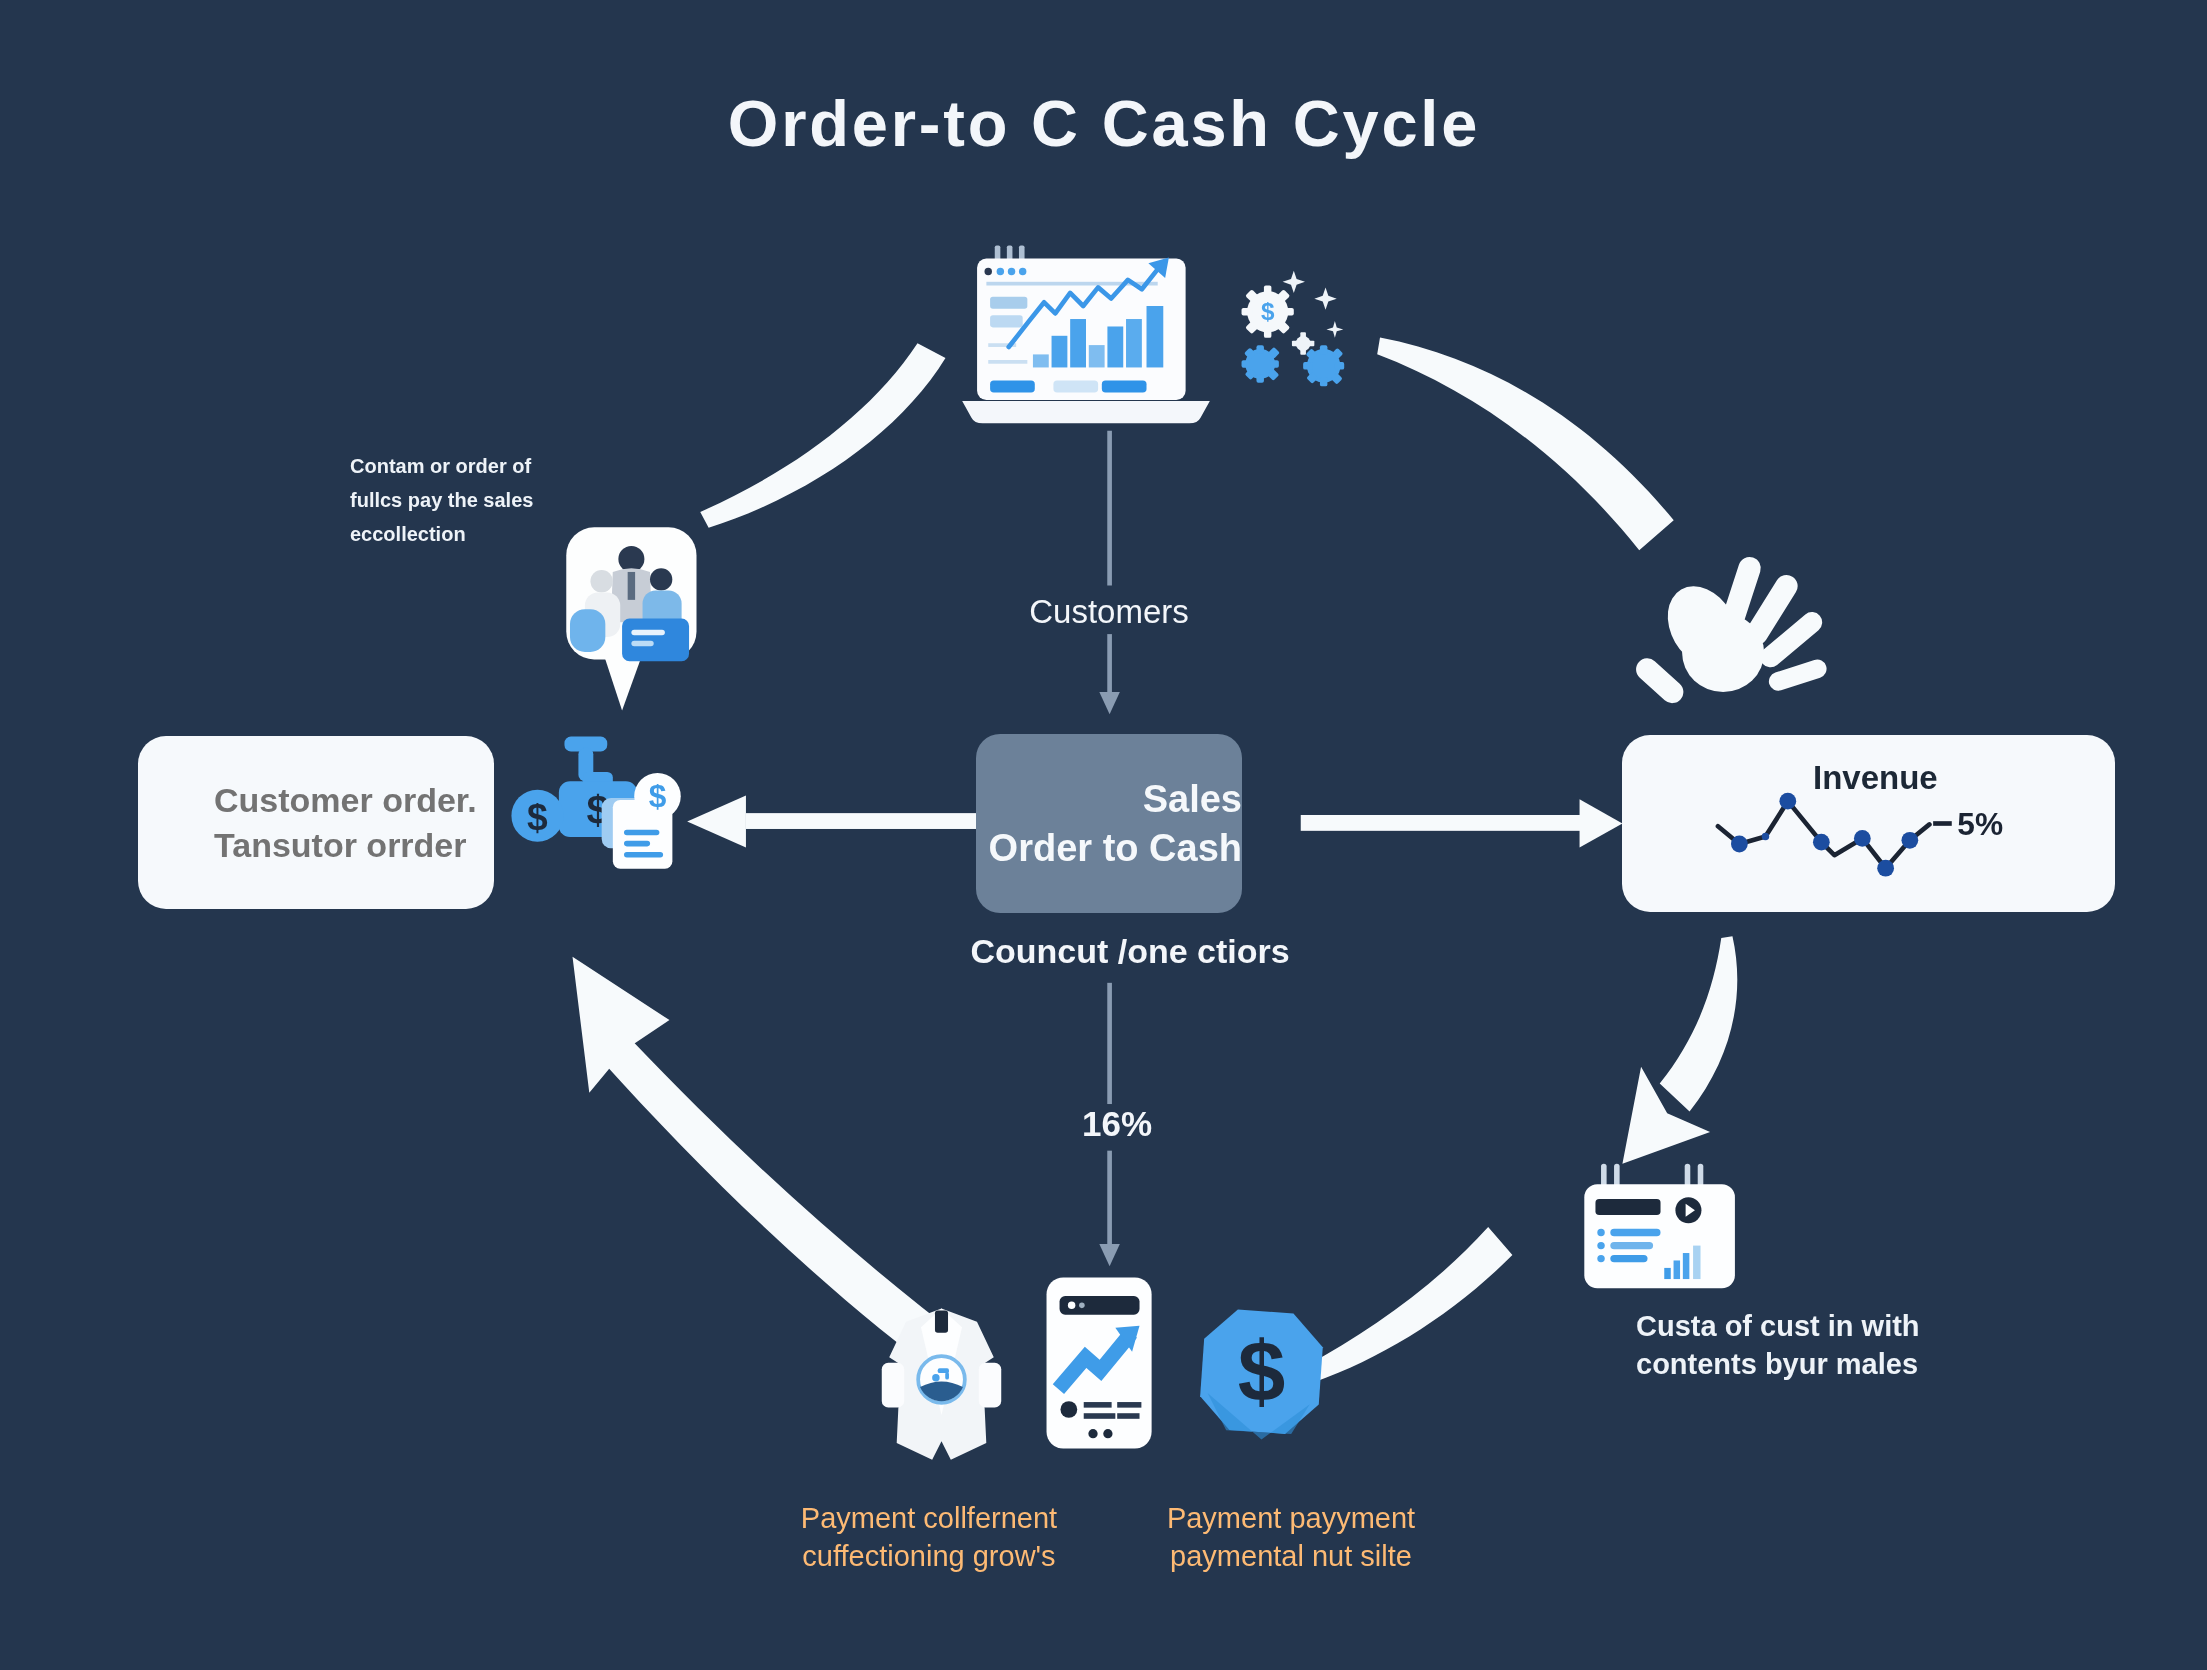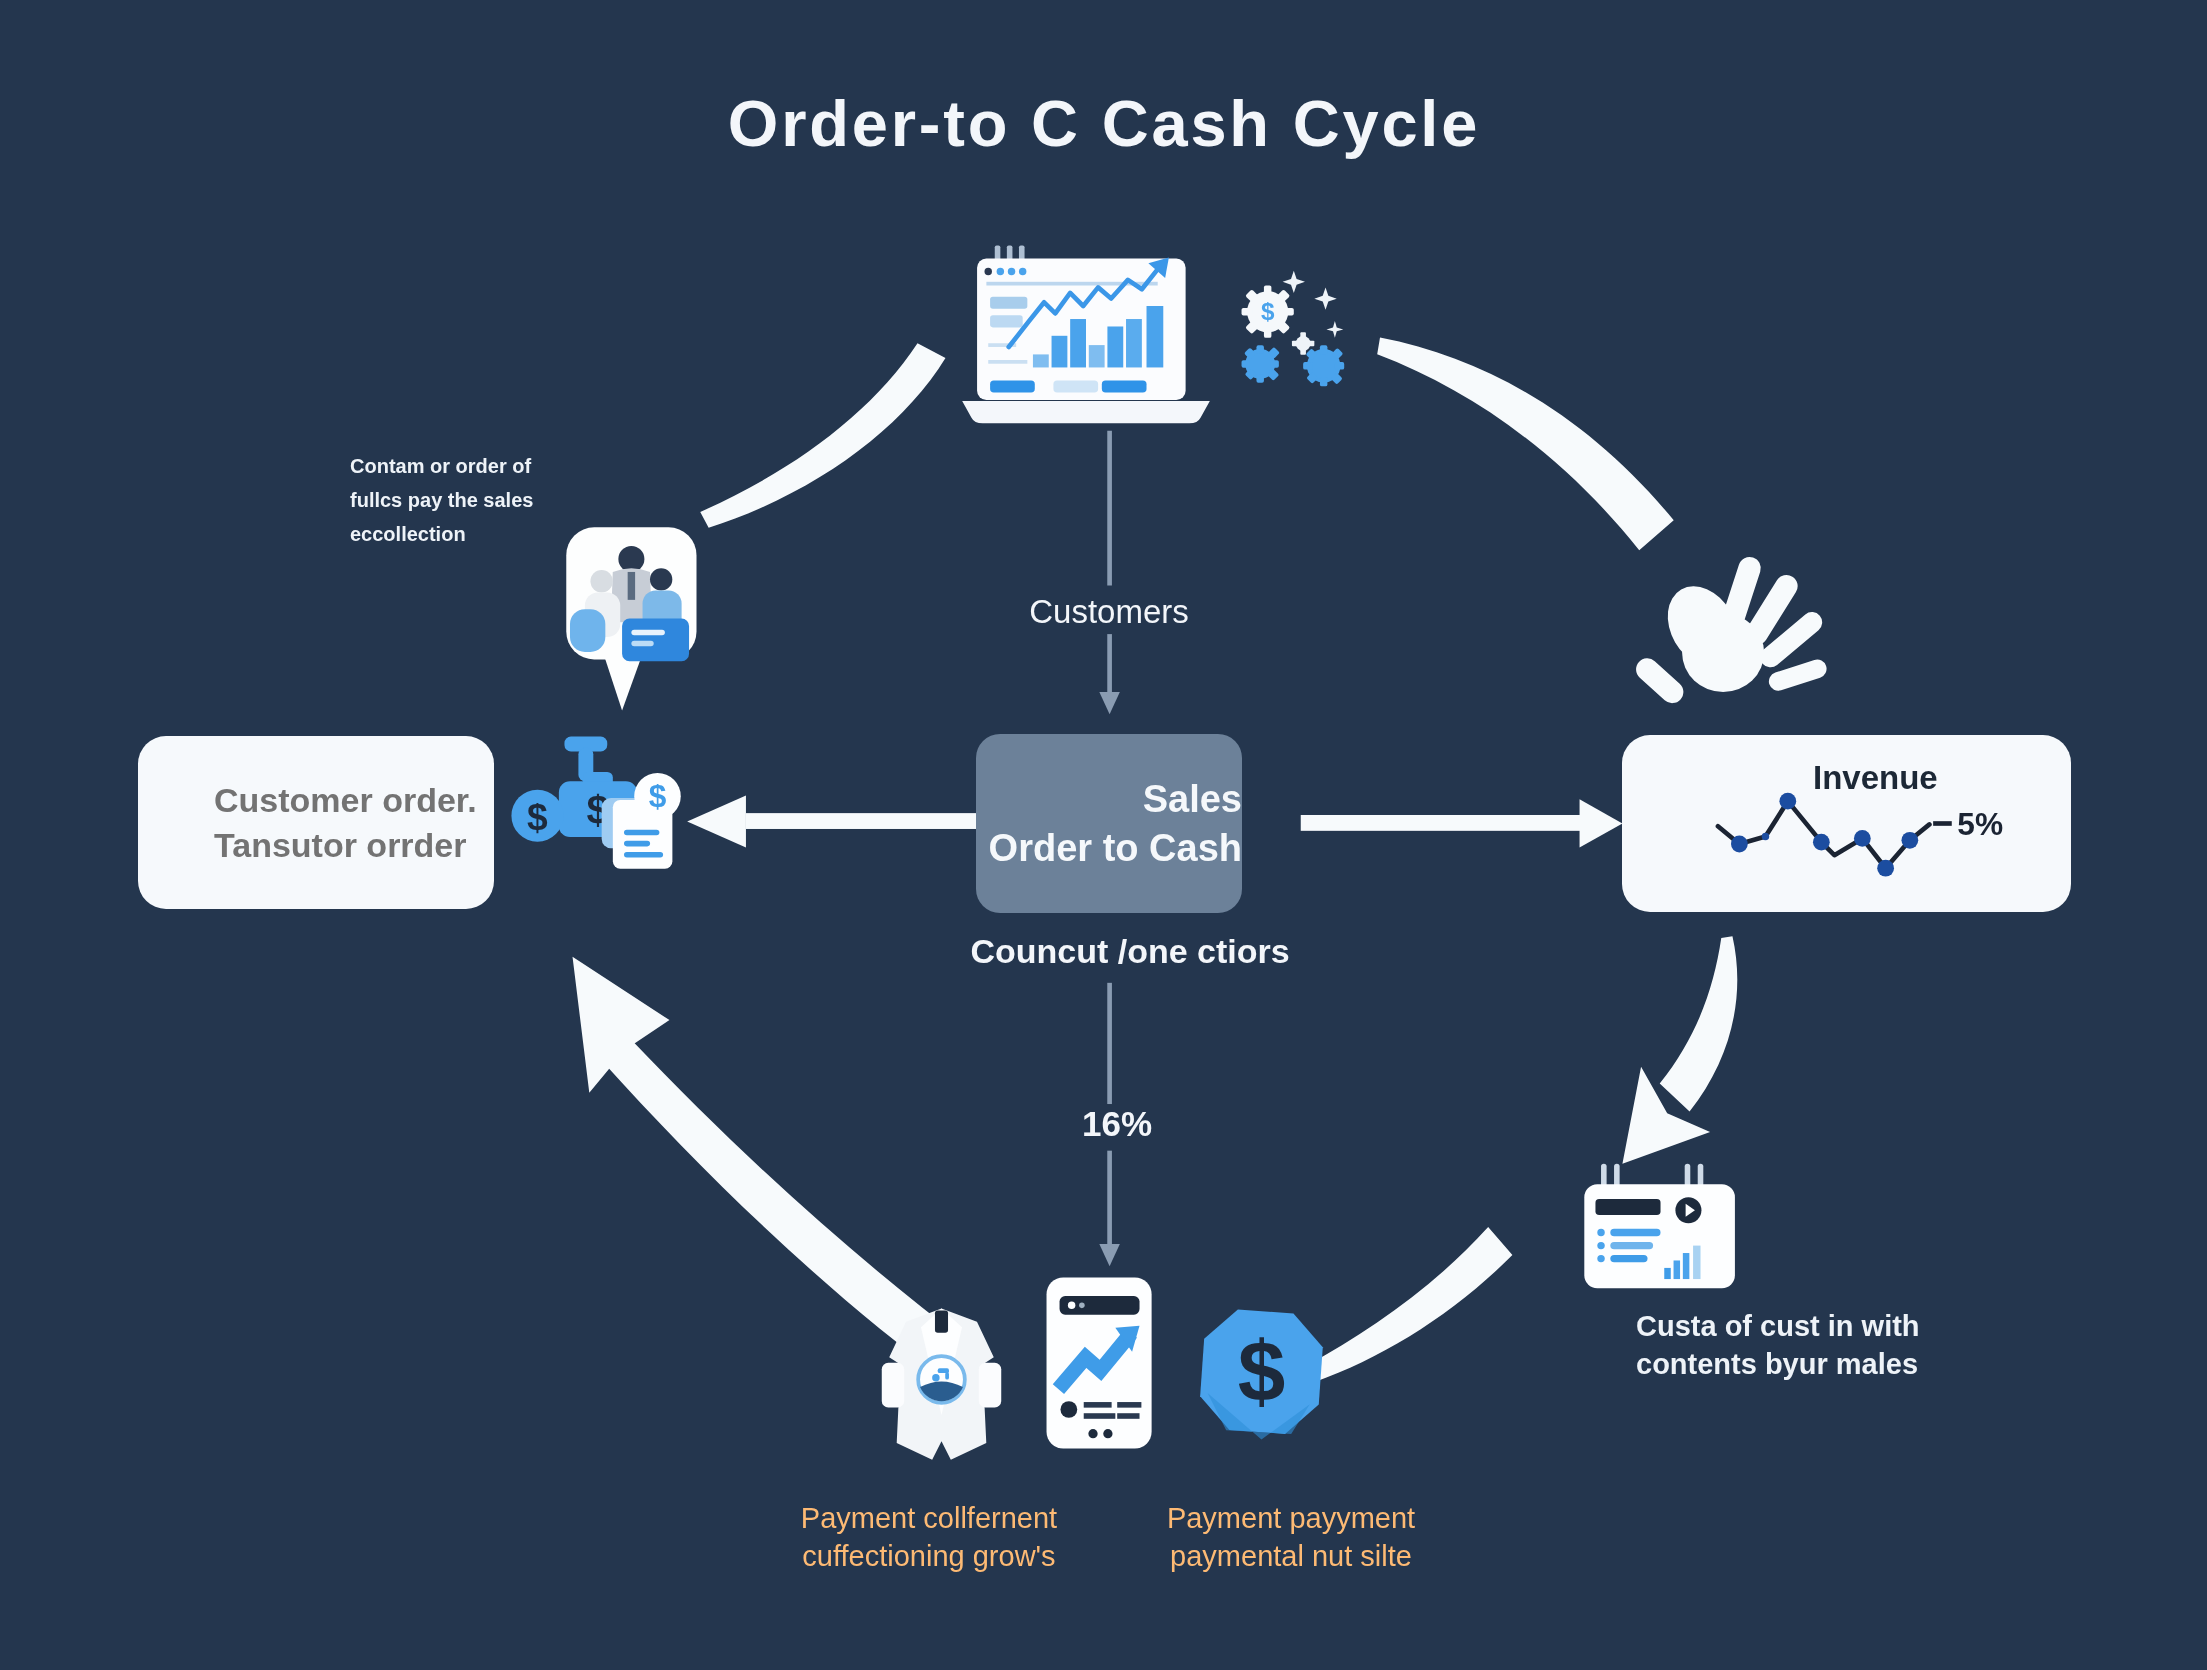--- a/index.html
+++ b/index.html
@@ -13,21 +13,21 @@
   .customers{left:1109px;top:593px;transform:translateX(-50%);font-size:33px;color:#f3f6fa;font-weight:400;}
   .center-box{left:976px;top:734px;width:266px;height:179px;border-radius:24px;background:#6c8199;
               display:flex;flex-direction:column;align-items:flex-end;justify-content:center;
               color:#f5f8fb;font-size:38px;font-weight:700;line-height:49px;text-align:center;}
   .center-sub{left:1130px;top:932px;transform:translateX(-50%);font-size:34px;color:#f3f6fa;font-weight:700;white-space:nowrap;}
   .pct16{left:1117px;top:1104px;transform:translateX(-50%);font-size:35px;color:#f3f6fa;font-weight:700;}
   .white-box{background:#f6f9fc;border-radius:28px;}
   .left-box{left:138px;top:736px;width:356px;height:173px;display:flex;flex-direction:column;
             justify-content:center;padding-left:76px;box-sizing:border-box;
             color:#737373;font-size:34px;font-weight:700;line-height:45px;}
-  .right-box{left:1622px;top:735px;width:449px;height:177px;}
+  .right-box{left:1622px;top:735px;width:449px;height:177px;padding-left:44px;}
   .right-box-title{left:191px;top:24px;color:#1c2836;font-size:33px;font-weight:700;}
   .cal-note{left:1596px;top:1307px;font-size:29px;line-height:38px;margin-left:40px;}
   .pay-label{transform:translateX(-50%);text-align:center;font-size:29px;line-height:38px;
              color:#fdba74;font-weight:400;top:1499px;white-space:nowrap;}
   .pay-left{left:929px;} .pay-right{left:1291px;}
   svg{display:block;}
   .layer1{z-index:1;} .layer2{position:absolute;z-index:2;}
 </style>
 </head>
 <body>

